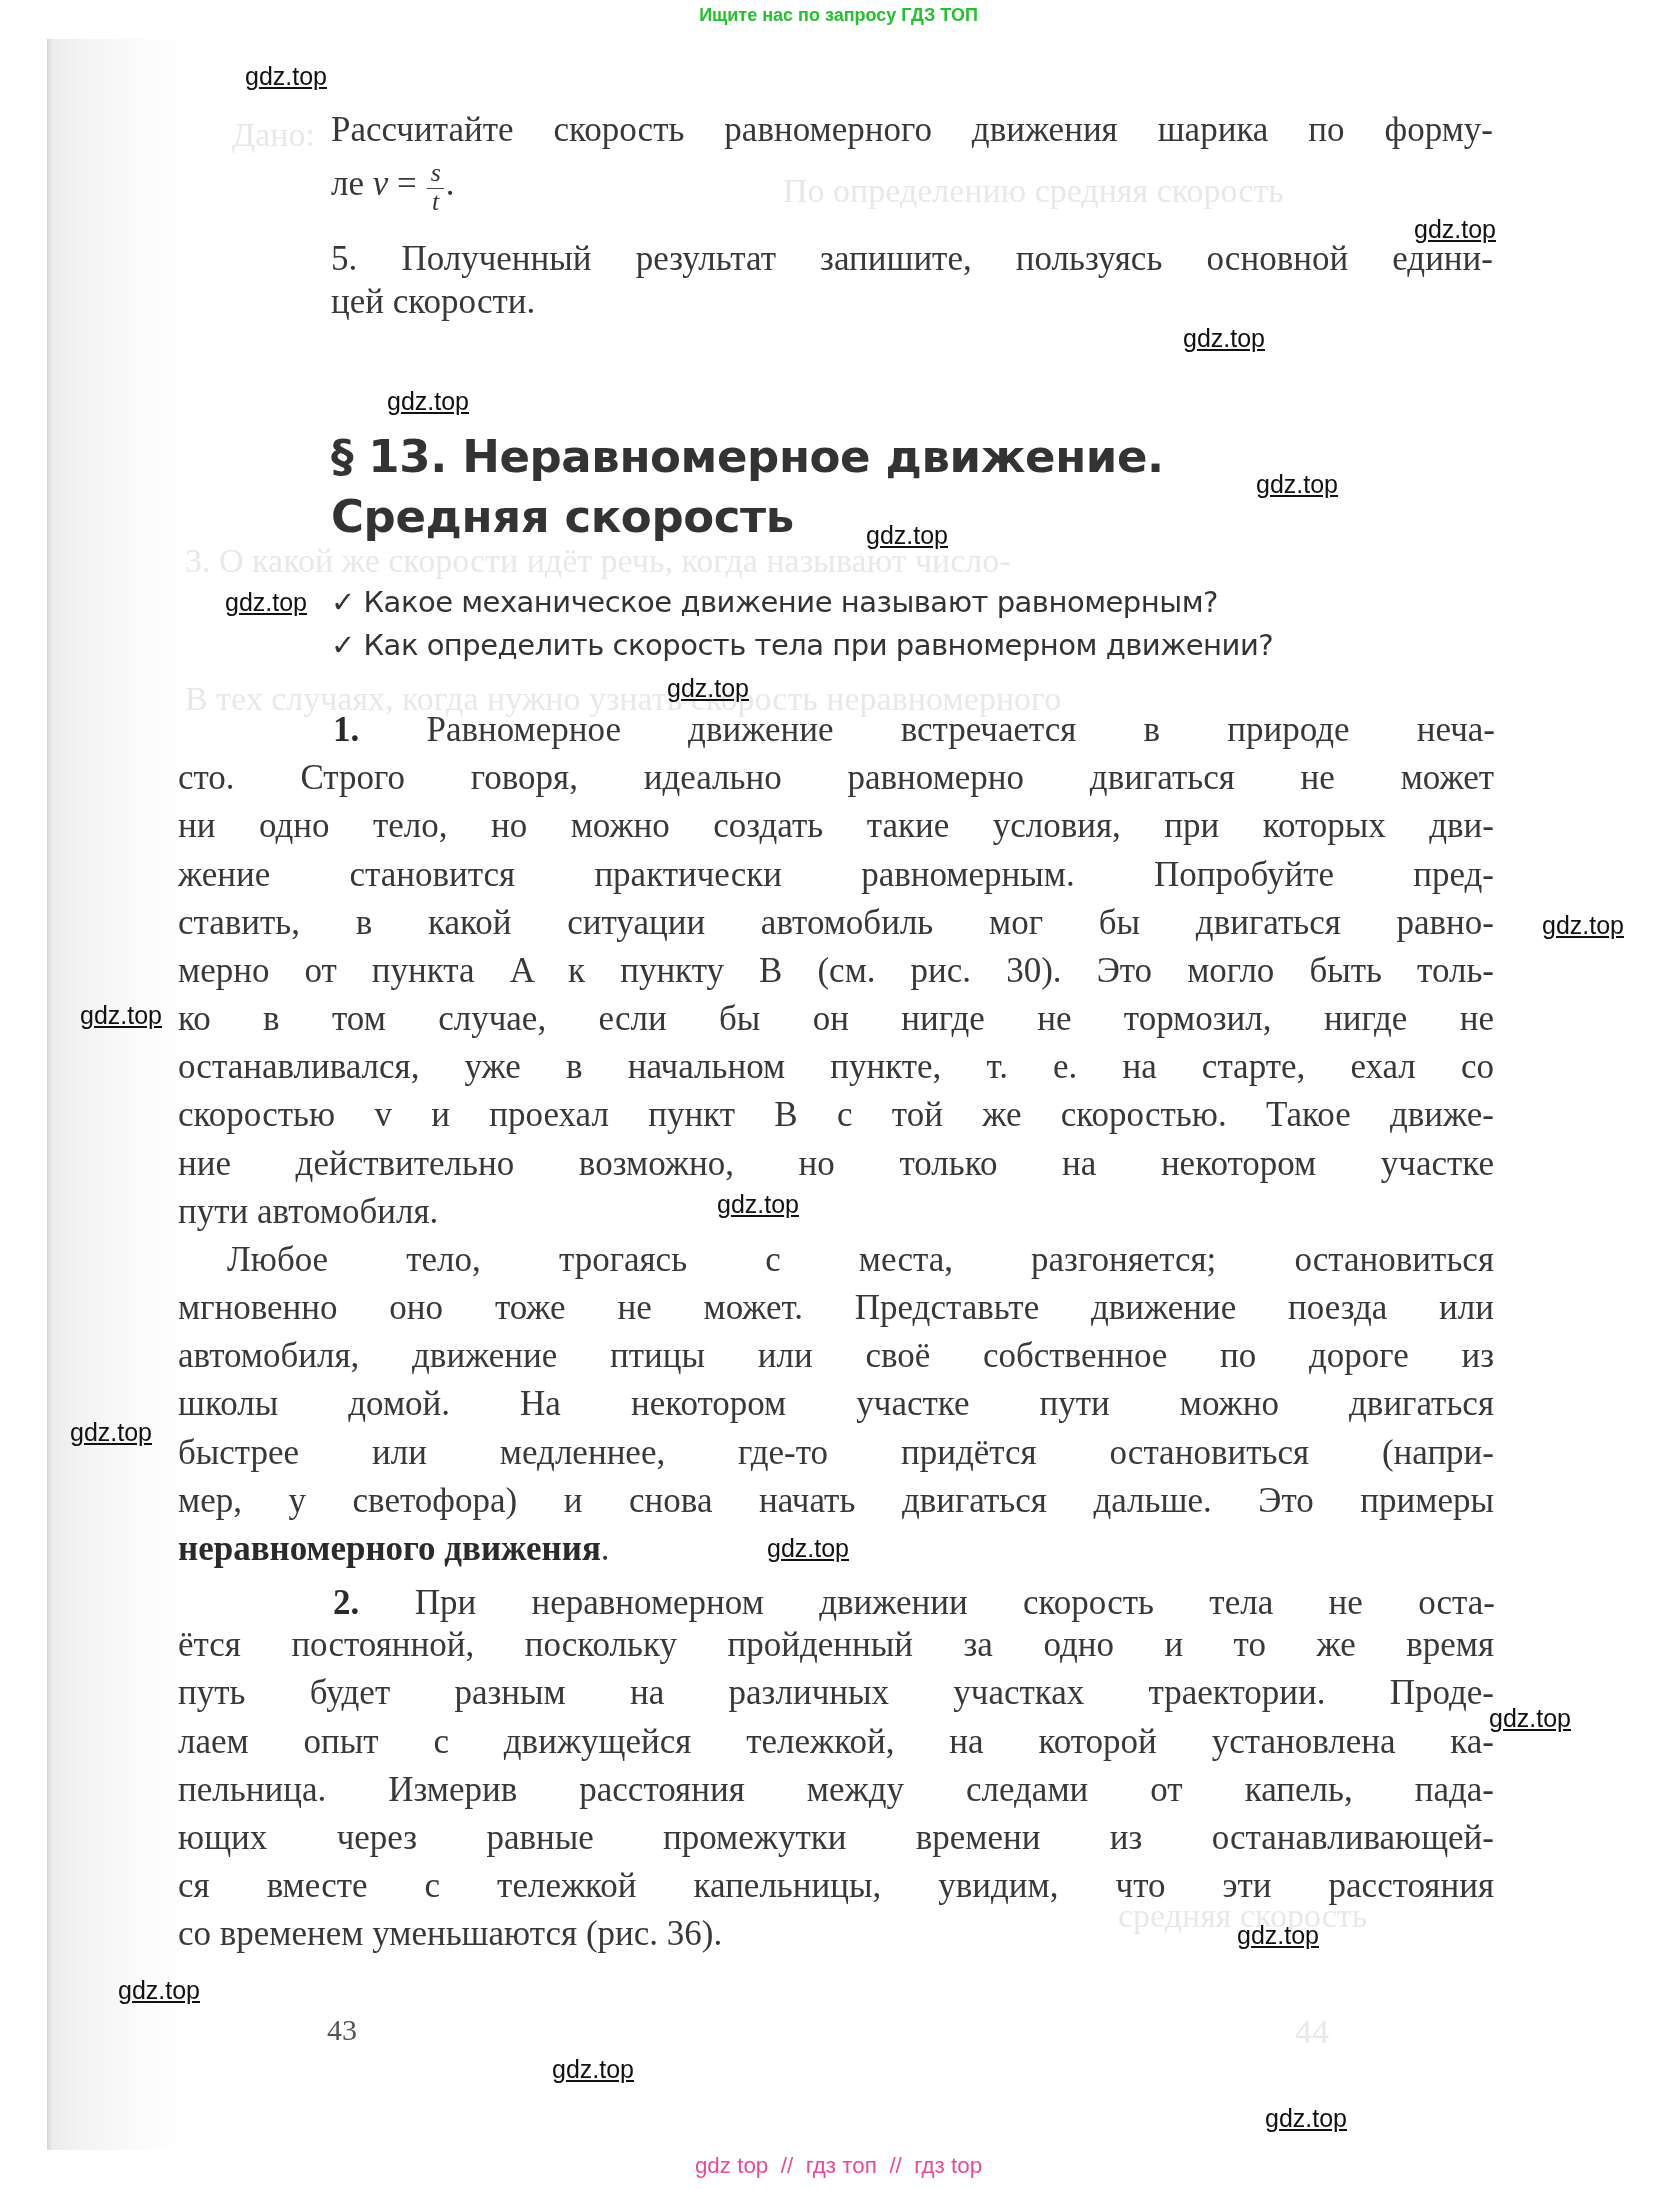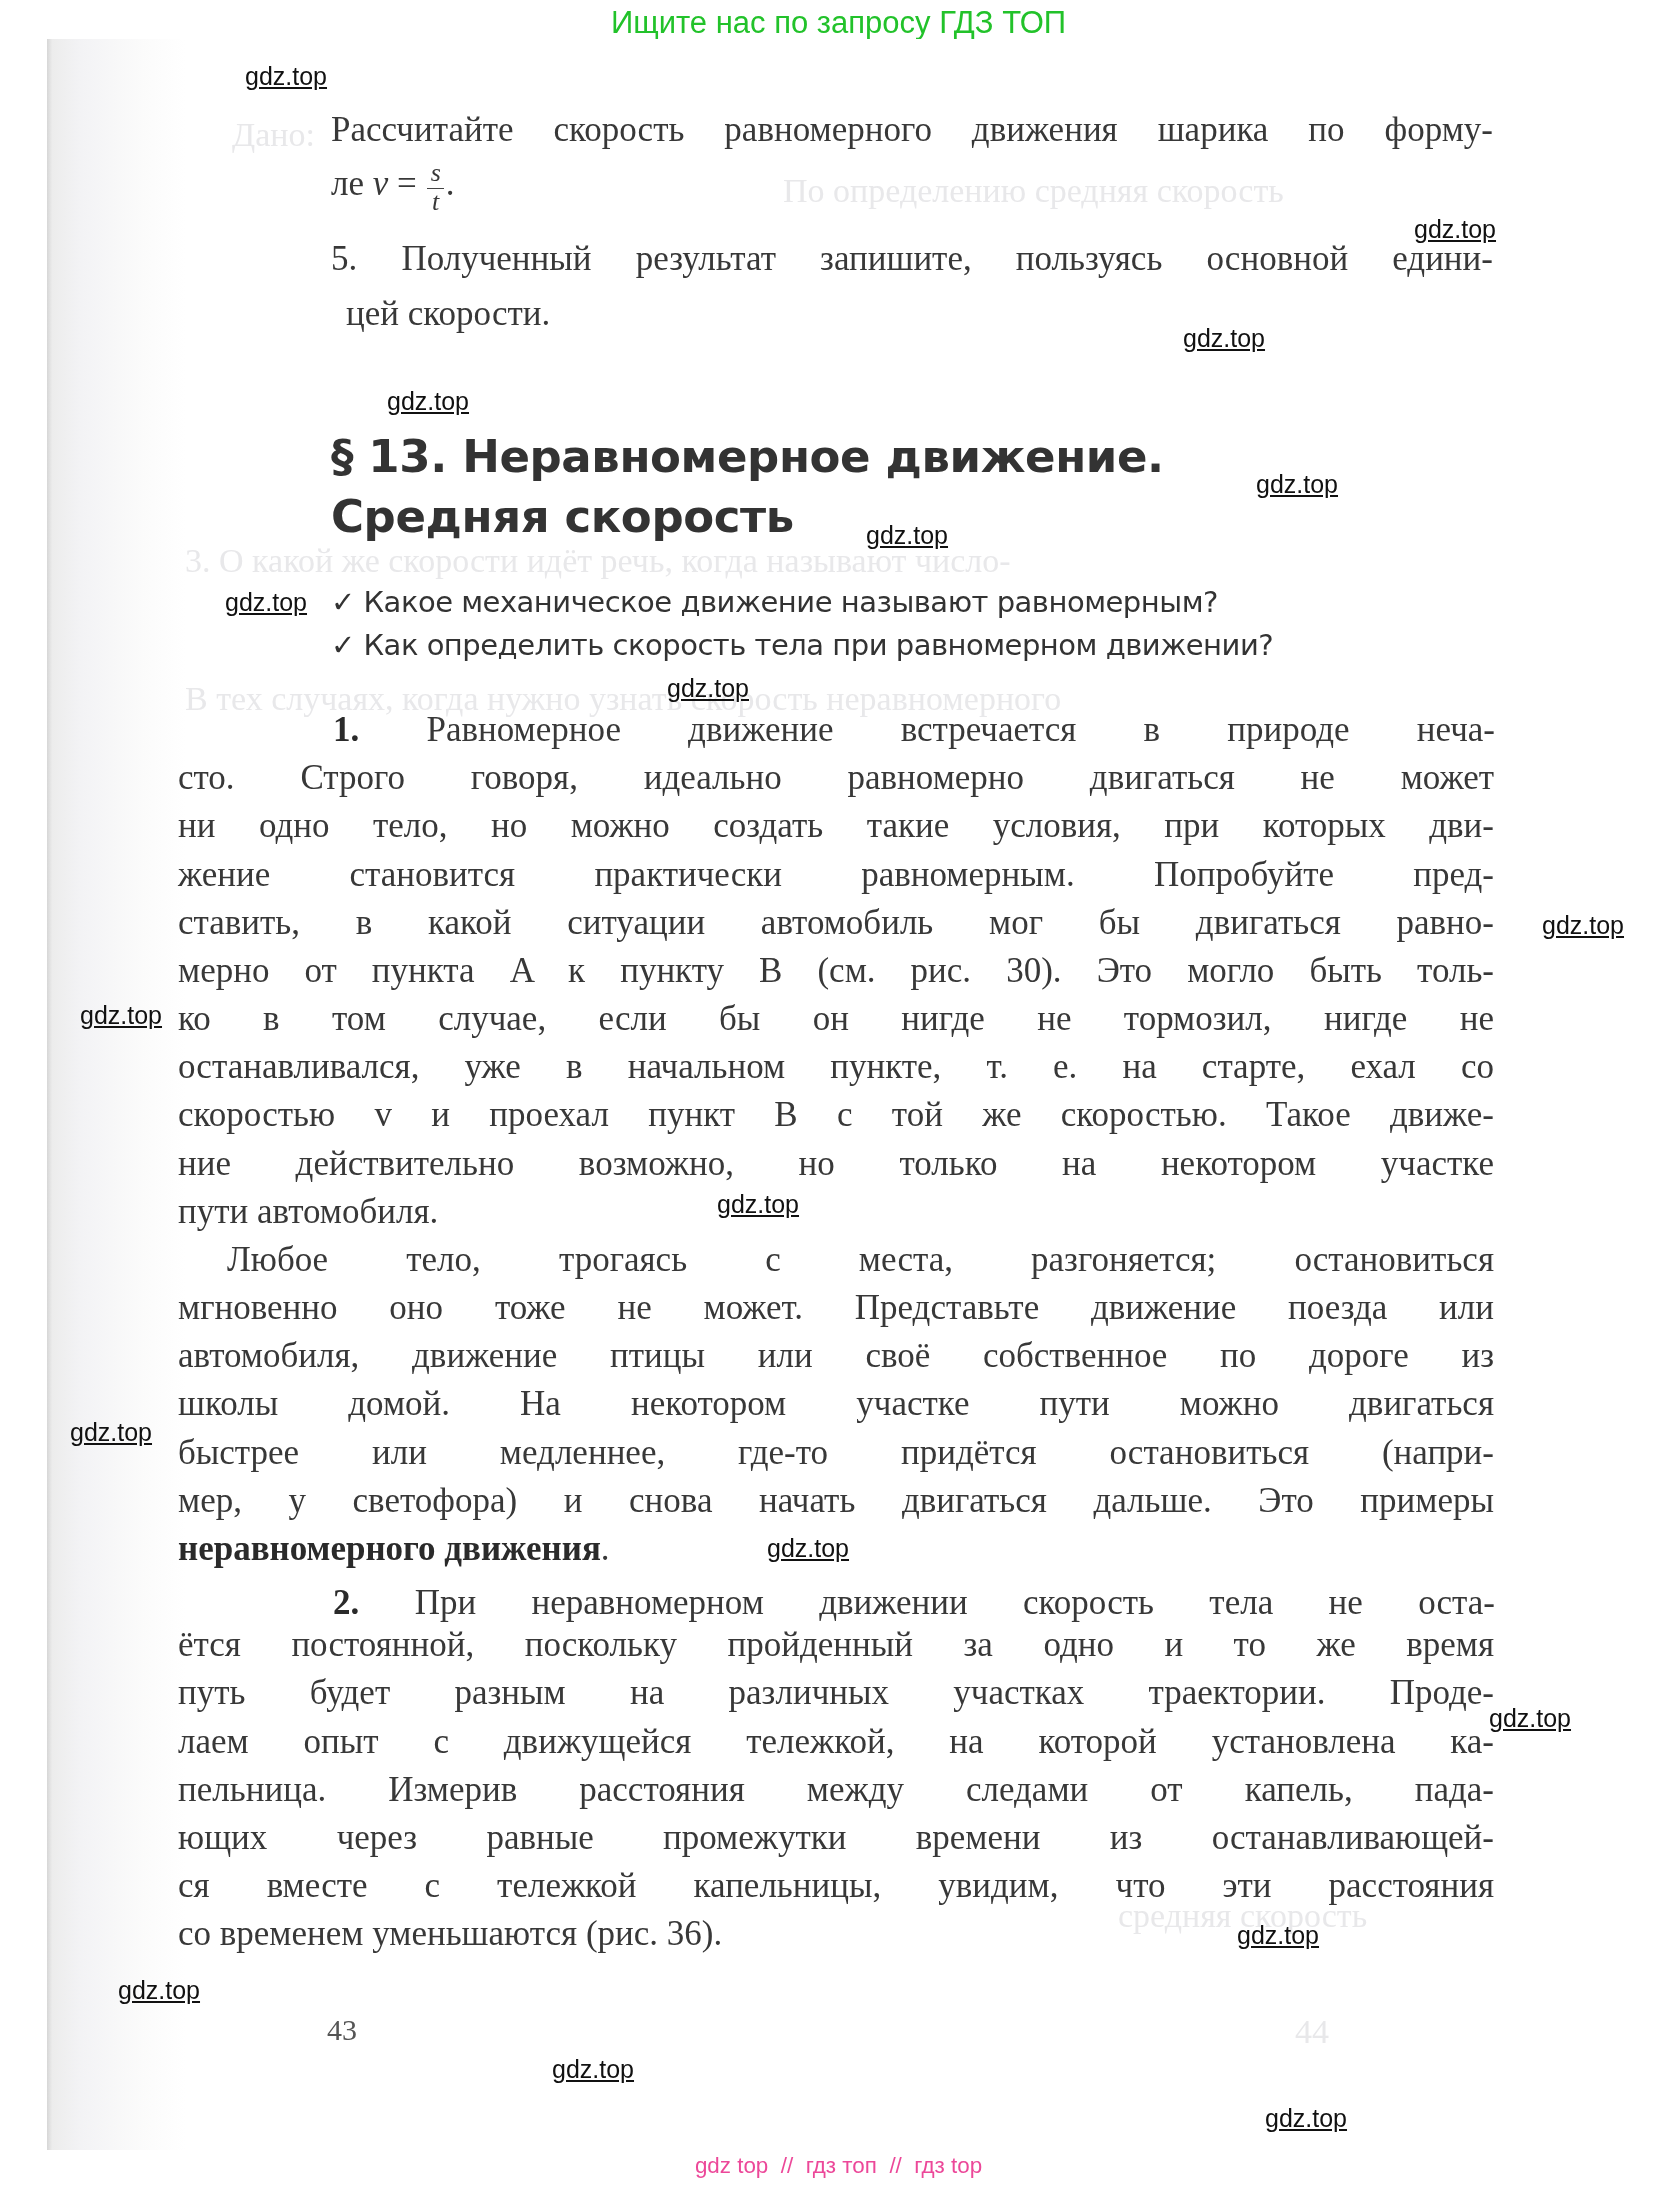--- a/index.html
+++ b/index.html
@@ -1,18 +1,18 @@
 <!DOCTYPE html>
 <html style="font-size:13.8px"><head>
 <meta charset="utf-8">
 <style>
   html, body { margin:0; padding:0; }
   body { width:1677px; height:2190px; position:relative; background:#ffffff; overflow:hidden; }
   .banner { position:absolute; top:5.2px; left:0; width:1677px; text-align:center;
-    font-family:"Liberation Sans", sans-serif; font-size:31px; color:#22c22a; }
+    font-family:"Liberation Sans", sans-serif; font-size:18px; color:#22c22a;font-weight:bold; }
   .page { position:absolute; left:47px; top:39px; width:1630px; height:2111px;
     background:linear-gradient(to right,#d6d6d6 0px,#ececec 5.2px,#f3f3f5 34px,#fbfbfb 95px,#ffffff 138px); }
   .ghost { position:absolute; font-family:"Liberation Serif", serif; color:#e8e8ea; font-size:34px; white-space:nowrap; }
   .blk { position:absolute; font-family:"Liberation Serif", serif; color:#383838; font-size:35px; }
   .line { position:absolute; white-space:nowrap; text-align:justify; text-align-last:justify; }
   .wm { position:absolute; font-family:"Liberation Sans", sans-serif; font-size:25px; color:#111; white-space:nowrap;text-decoration:underline; }
   .heading { position:absolute; left:331px; font-family:"DejaVu Sans", sans-serif; font-weight:bold;
     font-size:45px; color:#333; white-space:nowrap; letter-spacing:-0.4px; }
   .check { position:absolute; left:331px; font-family:"DejaVu Sans", sans-serif; font-size:29px; color:#333; white-space:nowrap; letter-spacing:-0.5px; }
   .pnum { position:absolute; left:327px; top:2013px; font-family:"Liberation Serif", serif; font-size:30px; color:#555; }
@@ -37,21 +37,21 @@
 <div class="ghost" style="left:185px;top:680px;">В тех случаях, когда нужно узнать скорость неравномерного</div>
 <div class="ghost" style="left:1118px;top:1897px;">средняя скорость</div>
 <div class="ghost" style="left:1295px;top:2013px;">44</div>
 
 <div class="blk" style="left:331px;top:110px;width:1162px;">
   <div class="line" style="top:0;left:0;width:1162px;">Рассчитайте скорость равномерного движения шарика по форму-</div>
   <div style="position:absolute;top:50px;left:0;white-space:nowrap;">
     <span>ле </span><span class="it">v</span><span> = </span><span class="frac"><span class="num">s</span><span class="den">t</span></span><span>.</span>
   </div>
   <div class="line" style="top:129px;left:0;width:1162px;">5. Полученный результат запишите, пользуясь основной едини-</div>
-  <div style="position:absolute;top:172px;left:15px;white-space:nowrap;margin-top:12px;">цей скорости.</div>
+  <div style="position:absolute;top:172px;left:0;white-space:nowrap;">цей скорости.</div>
 </div>
 
 <div class="heading" style="top:430px;">§ 13. Неравномерное движение.</div>
 <div class="heading" style="top:490px;">Средняя скорость</div>
 
 <div class="check" style="top:585px;">
   <span>✓</span>
   <span>Какое механическое движение называют равномерным?</span>
 </div>
 <div class="check" style="top:628px;">

